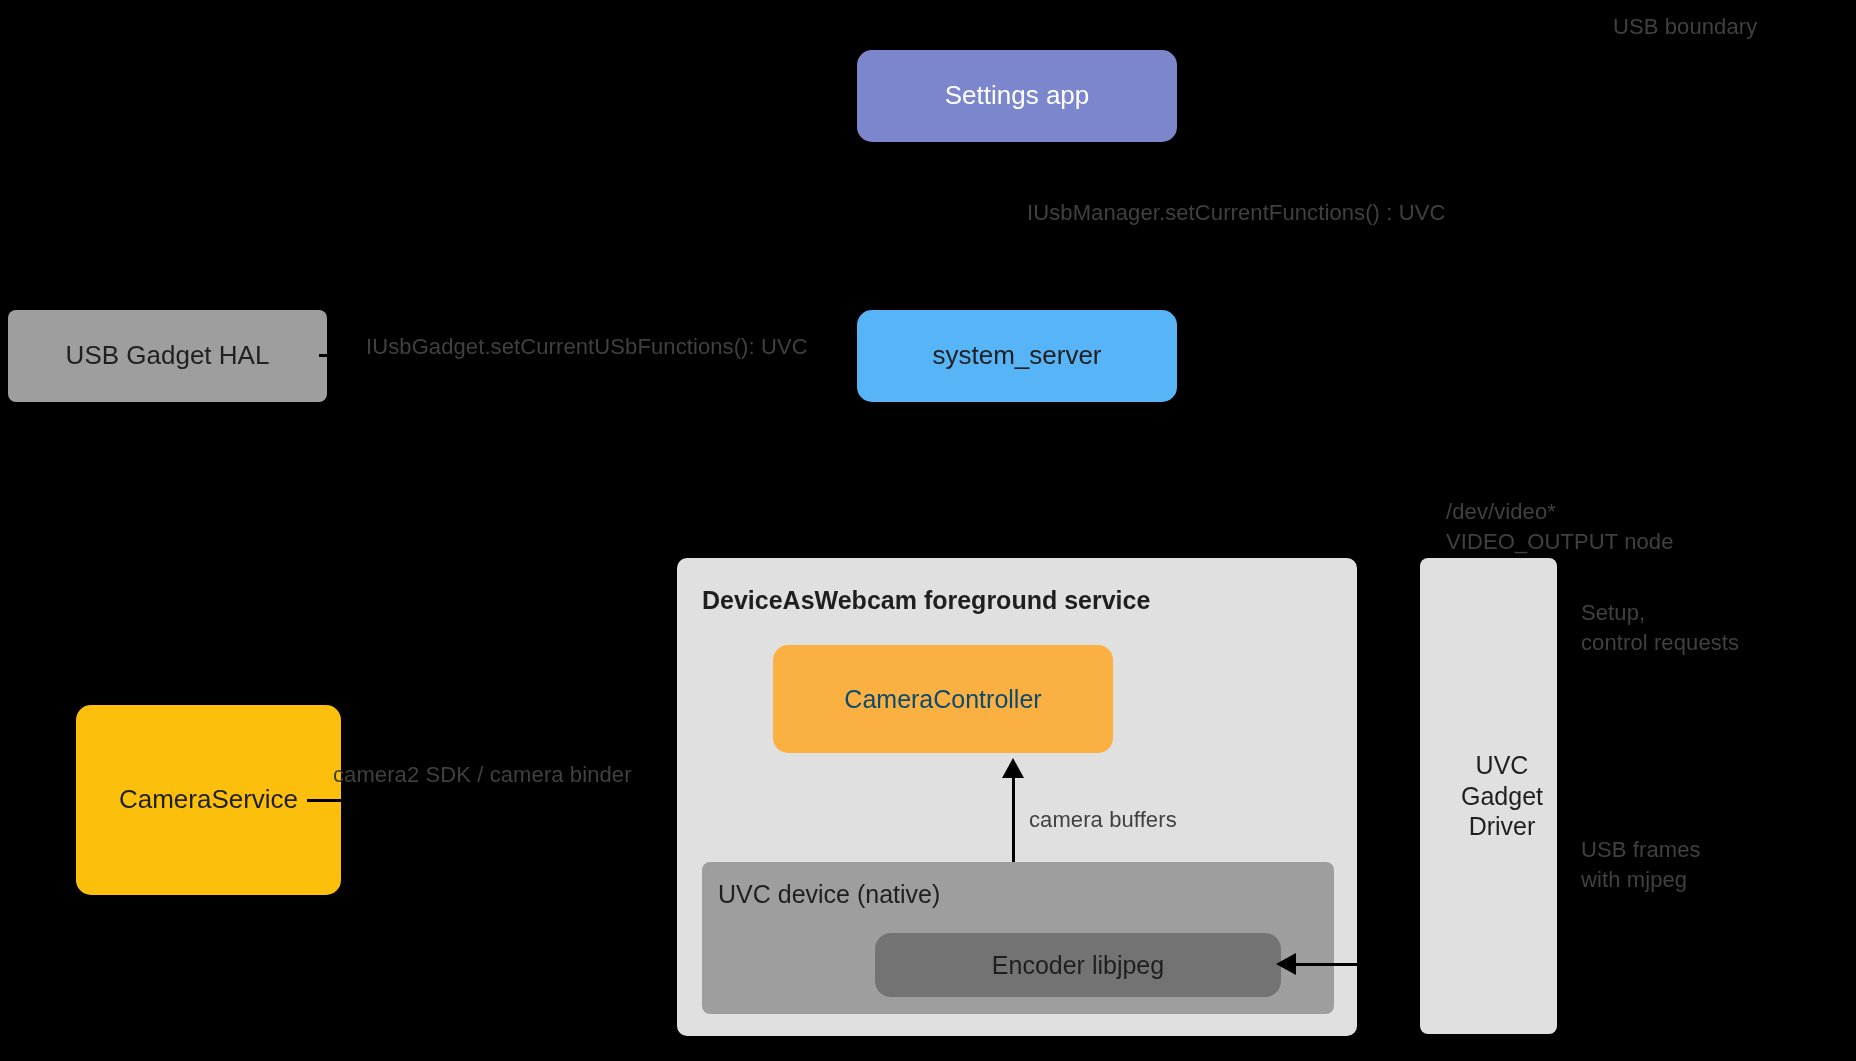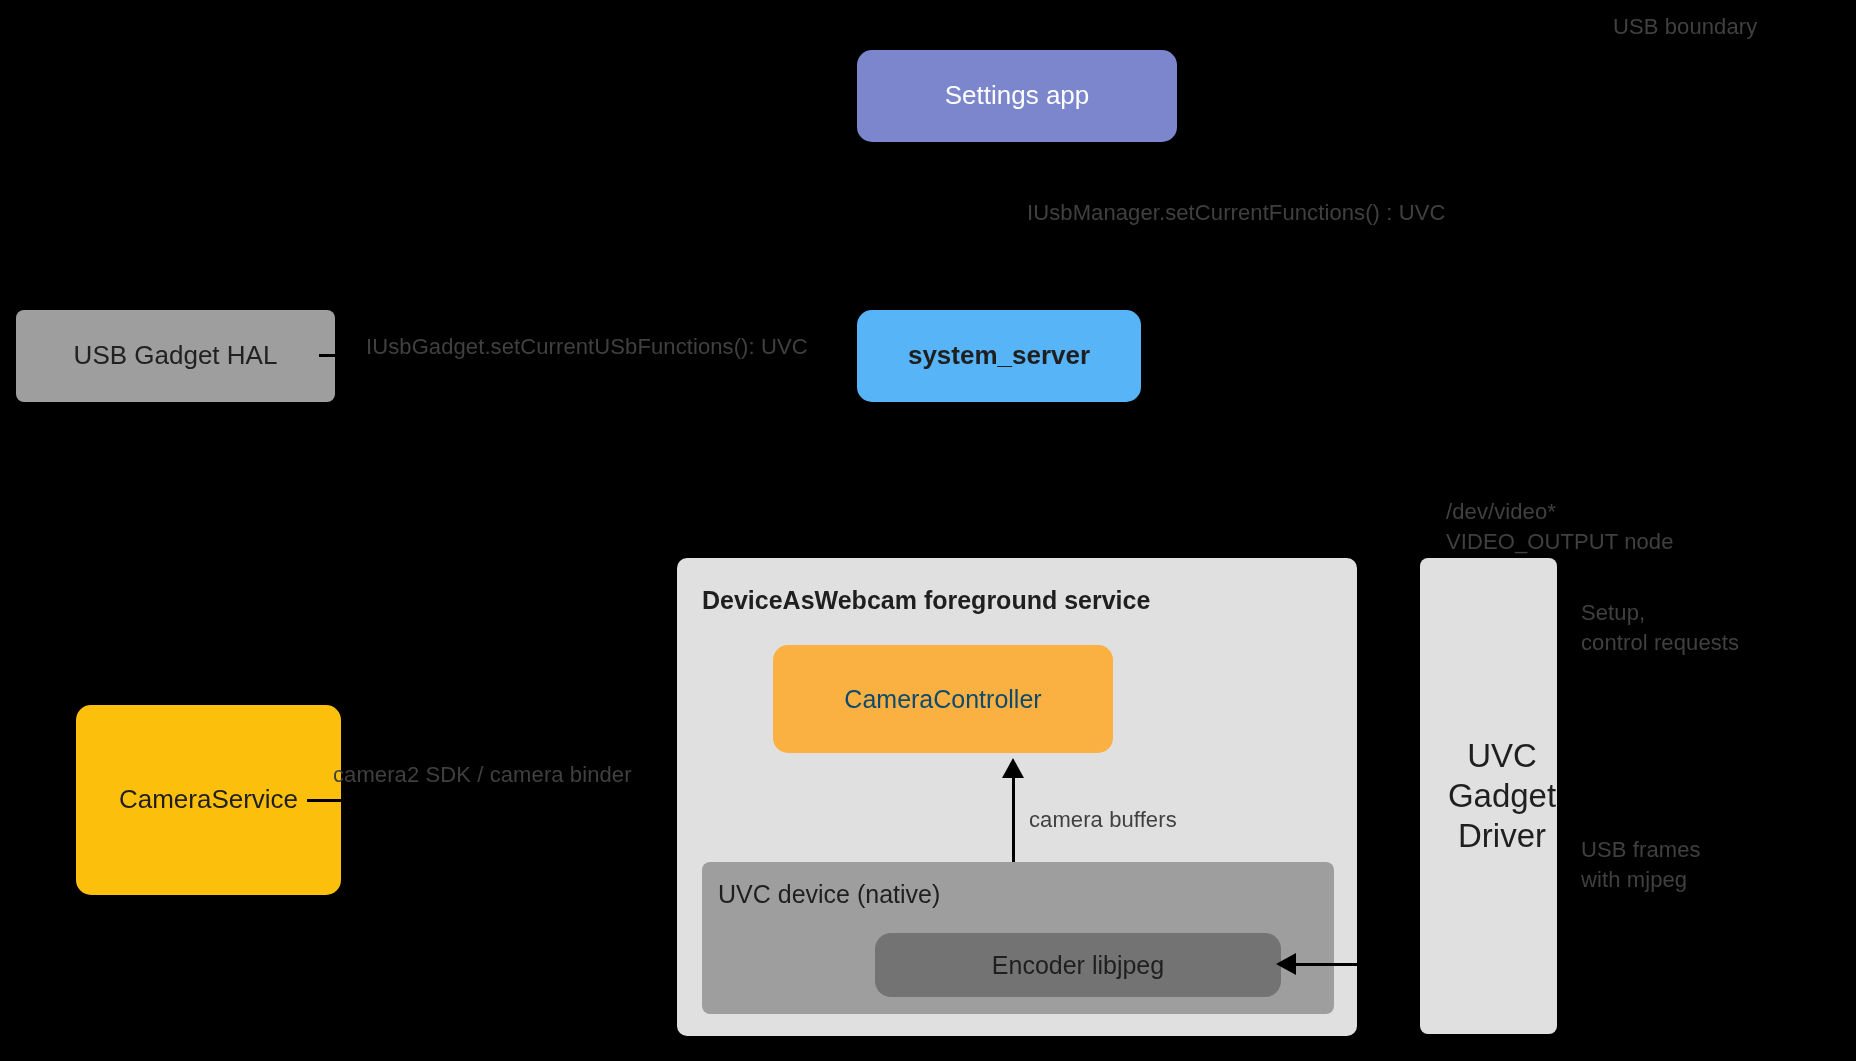--- a/index.html
+++ b/index.html
@@ -48,30 +48,30 @@
   #usb-boundary-note   { left: 1613px; top: 12px;  }
 
   #settings-app {
     left: 857px;  top: 50px;  width: 320px; height: 92px;
     background: #7b86cc; color: #ffffff; font-size: 26px;
   }
 
   #iusbmanager-note    { left: 1027px; top: 198px; }
 
   #usb-gadget-hal {
-    left: 16px;    top: 310px; width: 319px; height: 92px;
+    left: 8px;    top: 310px; width: 319px; height: 92px;
     background: #9e9e9e; color: #212121; font-size: 26px;
     border-radius: 8px;
   }
 
   #iusbgadget-note     { left: 366px;  top: 316px; margin-top: 16px; }
 
   #system-server {
-    left: 857px;  top: 310px; width: 284px; height: 92px;
-    background: #57b4f7; color: #1f1f1f; font-size: 26px; font-weight: bold;
+    left: 857px;  top: 310px; width: 320px; height: 92px;
+    background: #57b4f7; color: #1f1f1f; font-size: 26px;
   }
 
   #usbstate-note       { left: 1027px; top: 437px; }
   #devvideo-note       { left: 1446px; top: 497px; }
   #setup-control-note  { left: 1581px; top: 598px; }
   #usb-frames-note     { left: 1581px; top: 835px; }
 
   
   #daw-service {
     position: absolute;
@@ -105,21 +105,21 @@
   #camera-service {
     left: 76px;  top: 705px; width: 265px; height: 190px;
     background: #fcc00c; color: #1f1f1f; font-size: 26px;
   }
 
   #camera2-note        { left: 333px;  top: 760px; }
   #camera-buffers-note { left: 1029px; top: 805px; }
 
   #uvc-gadget-driver {
     left: 1420px; top: 558px; width: 137px; height: 476px;
-    background: #e0e0e0; color: #1f1f1f; font-size: 33px;
+    background: #e0e0e0; color: #1f1f1f; font-size: 25px;
     border-radius: 8px; white-space: pre-line; padding-left: 27px;
   }
   .edge-line-v { position: absolute; width: 3px; background: #000000; }
   .edge-line-h { position: absolute; height: 3px; background: #000000; }
   .arrowhead { position: absolute; width: 0; height: 0; }
   .arrow-up {
     border-left: 11px solid transparent;
     border-right: 11px solid transparent;
     border-bottom: 20px solid #000000;
   }

